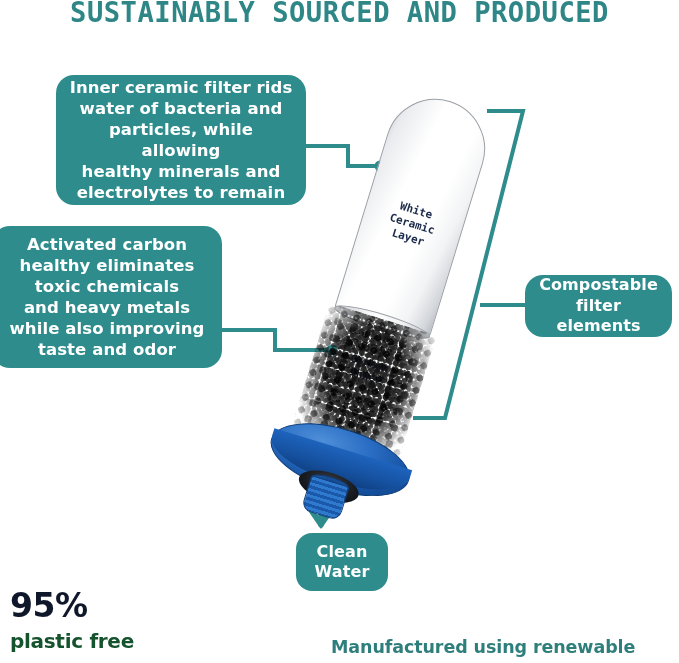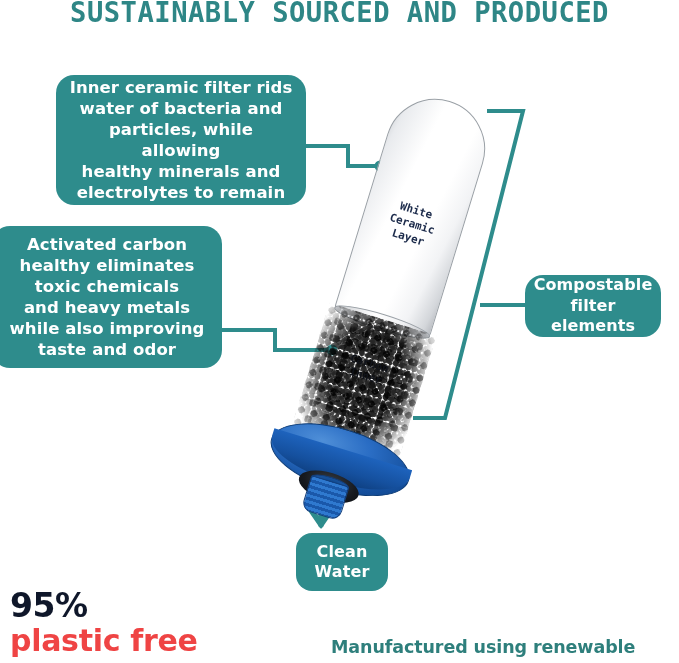--- a/index.html
+++ b/index.html
@@ -35,21 +35,21 @@
     text-align:center;
     display:flex;align-items:center;justify-content:center;
     box-sizing:border-box;
     line-height:1.28;
     letter-spacing:0.1px;
   }
   .callout span{display:block;white-space:pre-line;}
 
   #callout-ceramic{left:48px;top:75px;width:250px;height:130px;font-size:16.5px;padding:0 12px;margin-left:8px;}
   #callout-carbon{left:-8px;top:226px;width:230px;height:142px;font-size:16.5px;padding:0 12px;}
-  #callout-compostable{left:525px;top:275px;width:136px;height:62px;font-size:16px;padding:0 8px;}
+  #callout-compostable{left:525px;top:275px;width:147px;height:62px;font-size:16px;padding:0 8px;}
   #callout-clean{left:272px;top:533px;width:92px;height:58px;font-size:16px;border-radius:16px;margin-left:24px;}
 
   
   #connectors{position:absolute;left:0;top:0;width:679px;height:663px;pointer-events:none;}
 
   
   #filter{
     position:absolute;
     left:312px;top:88px;
     width:100px;height:300px;
@@ -149,21 +149,21 @@
   }
 
   
   #pct{
     position:absolute;left:10px;top:588px;
     color:#0f172a;font-weight:bold;font-size:33px;line-height:36px;
     letter-spacing:-0.5px;
   }
   #pct-sub{
     position:absolute;left:10px;top:624px;
-    color:#ef4444;font-weight:bold;font-size:30px;line-height:34px;
+    color:#14532d;font-weight:bold;font-size:20px;line-height:34px;
     letter-spacing:-0.3px;
   }
   #renewable{
     position:absolute;left:331px;top:636px;
     color:#2E7F7C;font-weight:bold;font-size:17.5px;line-height:22px;
     font-family:"DejaVu Sans","Liberation Sans",sans-serif;
     letter-spacing:-0.1px;
   }
 </style>
 </head>

